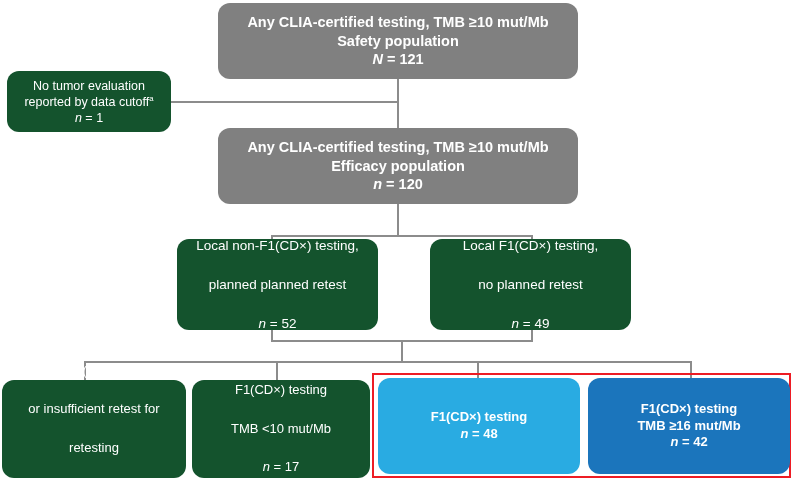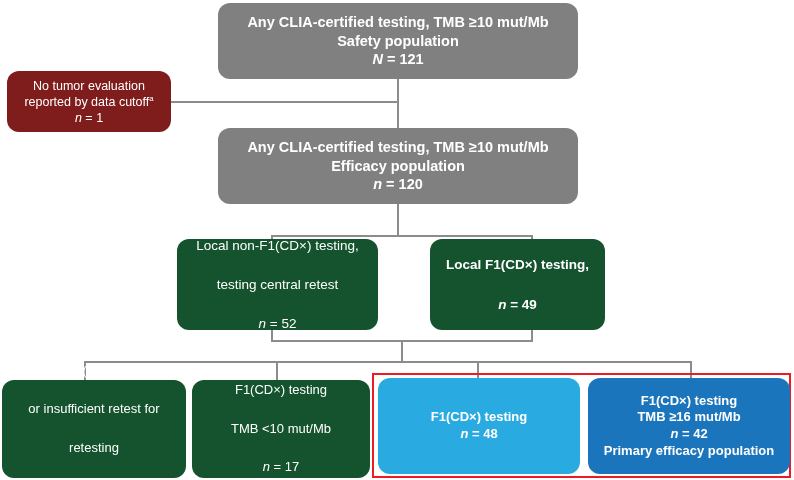--- a/index.html
+++ b/index.html
@@ -39,21 +39,21 @@
     text-align: center;
     color: #ffffff;
     border-radius: 12px;
     line-height: 1.28;
     padding: 4px 8px;
   }
   .box .ln { display: block; white-space: nowrap; }
 
   .box-dark   { background: #808080; }
   .box-mid    { background: #14532d; gap: 22px; }
-  .box-light  { background: #7f1d1d; justify-content: center; }
+  .box-light  { background: #14532d; justify-content: center; }
   .box-cyan   { background: #29abe2; }
   .box-blue   { background: #1b75bc; }
   .ital { font-style: italic; }
 
   
   .t-lvl1 { font-size: 14.5px; font-weight: bold; }
   .t-small { font-size: 12.5px; font-weight: normal; }
   .t-mid   { font-size: 13.5px; font-weight: normal; }
   .t-leaf  { font-size: 13px;  font-weight: normal; }
   .t-leafb { font-size: 13px;  font-weight: bold; }
@@ -121,28 +121,29 @@
   <div class="box box-dark t-lvl1" style="left:218px; top:128px; width:360px; height:76px;">
     <span class="ln">Any CLIA-certified testing, TMB ≥10 mut/Mb</span>
     <span class="ln">Efficacy population</span>
     <span class="ln">
       <i class="ital">n</i><span> = </span><span>120</span>
     </span>
   </div>
 
   <div class="box box-mid t-mid" style="left:177px; top:239px; width:201px; height:91px;">
     <span class="ln">Local non-F1(CD×) testing,</span>
-    <span class="ln">testing central retest</span>
+    <span class="ln">planned planned retest</span>
     <span class="ln">
       <i class="ital">n</i><span> = </span><span>52</span>
     </span>
   </div>
 
-  <div class="box box-mid t-mid" style="left:430px; top:239px; width:175px; height:91px;font-weight:bold;">
+  <div class="box box-mid t-mid" style="left:430px; top:239px; width:201px; height:91px;">
     <span class="ln">Local F1(CD×) testing,</span>
+    <span class="ln">no planned retest</span>
     <span class="ln">
       <i class="ital">n</i><span> = </span><span>49</span>
     </span>
   </div>
 
   <div class="box box-mid t-leaf" style="left:2px; top:380px; width:184px; height:98px;">
     <span class="ln">Failed F1(CD×) testing</span>
     <span class="ln">or insufficient retest for</span>
     <span class="ln">retesting</span>
     <span class="ln">
@@ -164,16 +165,15 @@
       <i class="ital">n</i><span> = </span><span>48</span>
     </span>
   </div>
 
   <div class="box box-blue t-leafb" style="left:588px; top:378px; width:202px; height:96px;">
     <span class="ln">F1(CD×) testing</span>
     <span class="ln">TMB ≥16 mut/Mb</span>
     <span class="ln">
       <i class="ital">n</i><span> = </span><span>42</span>
     </span>
-    <span class="ln">Primary efficacy population</span>
   </div>
 
 </div>
 
 </body></html>

